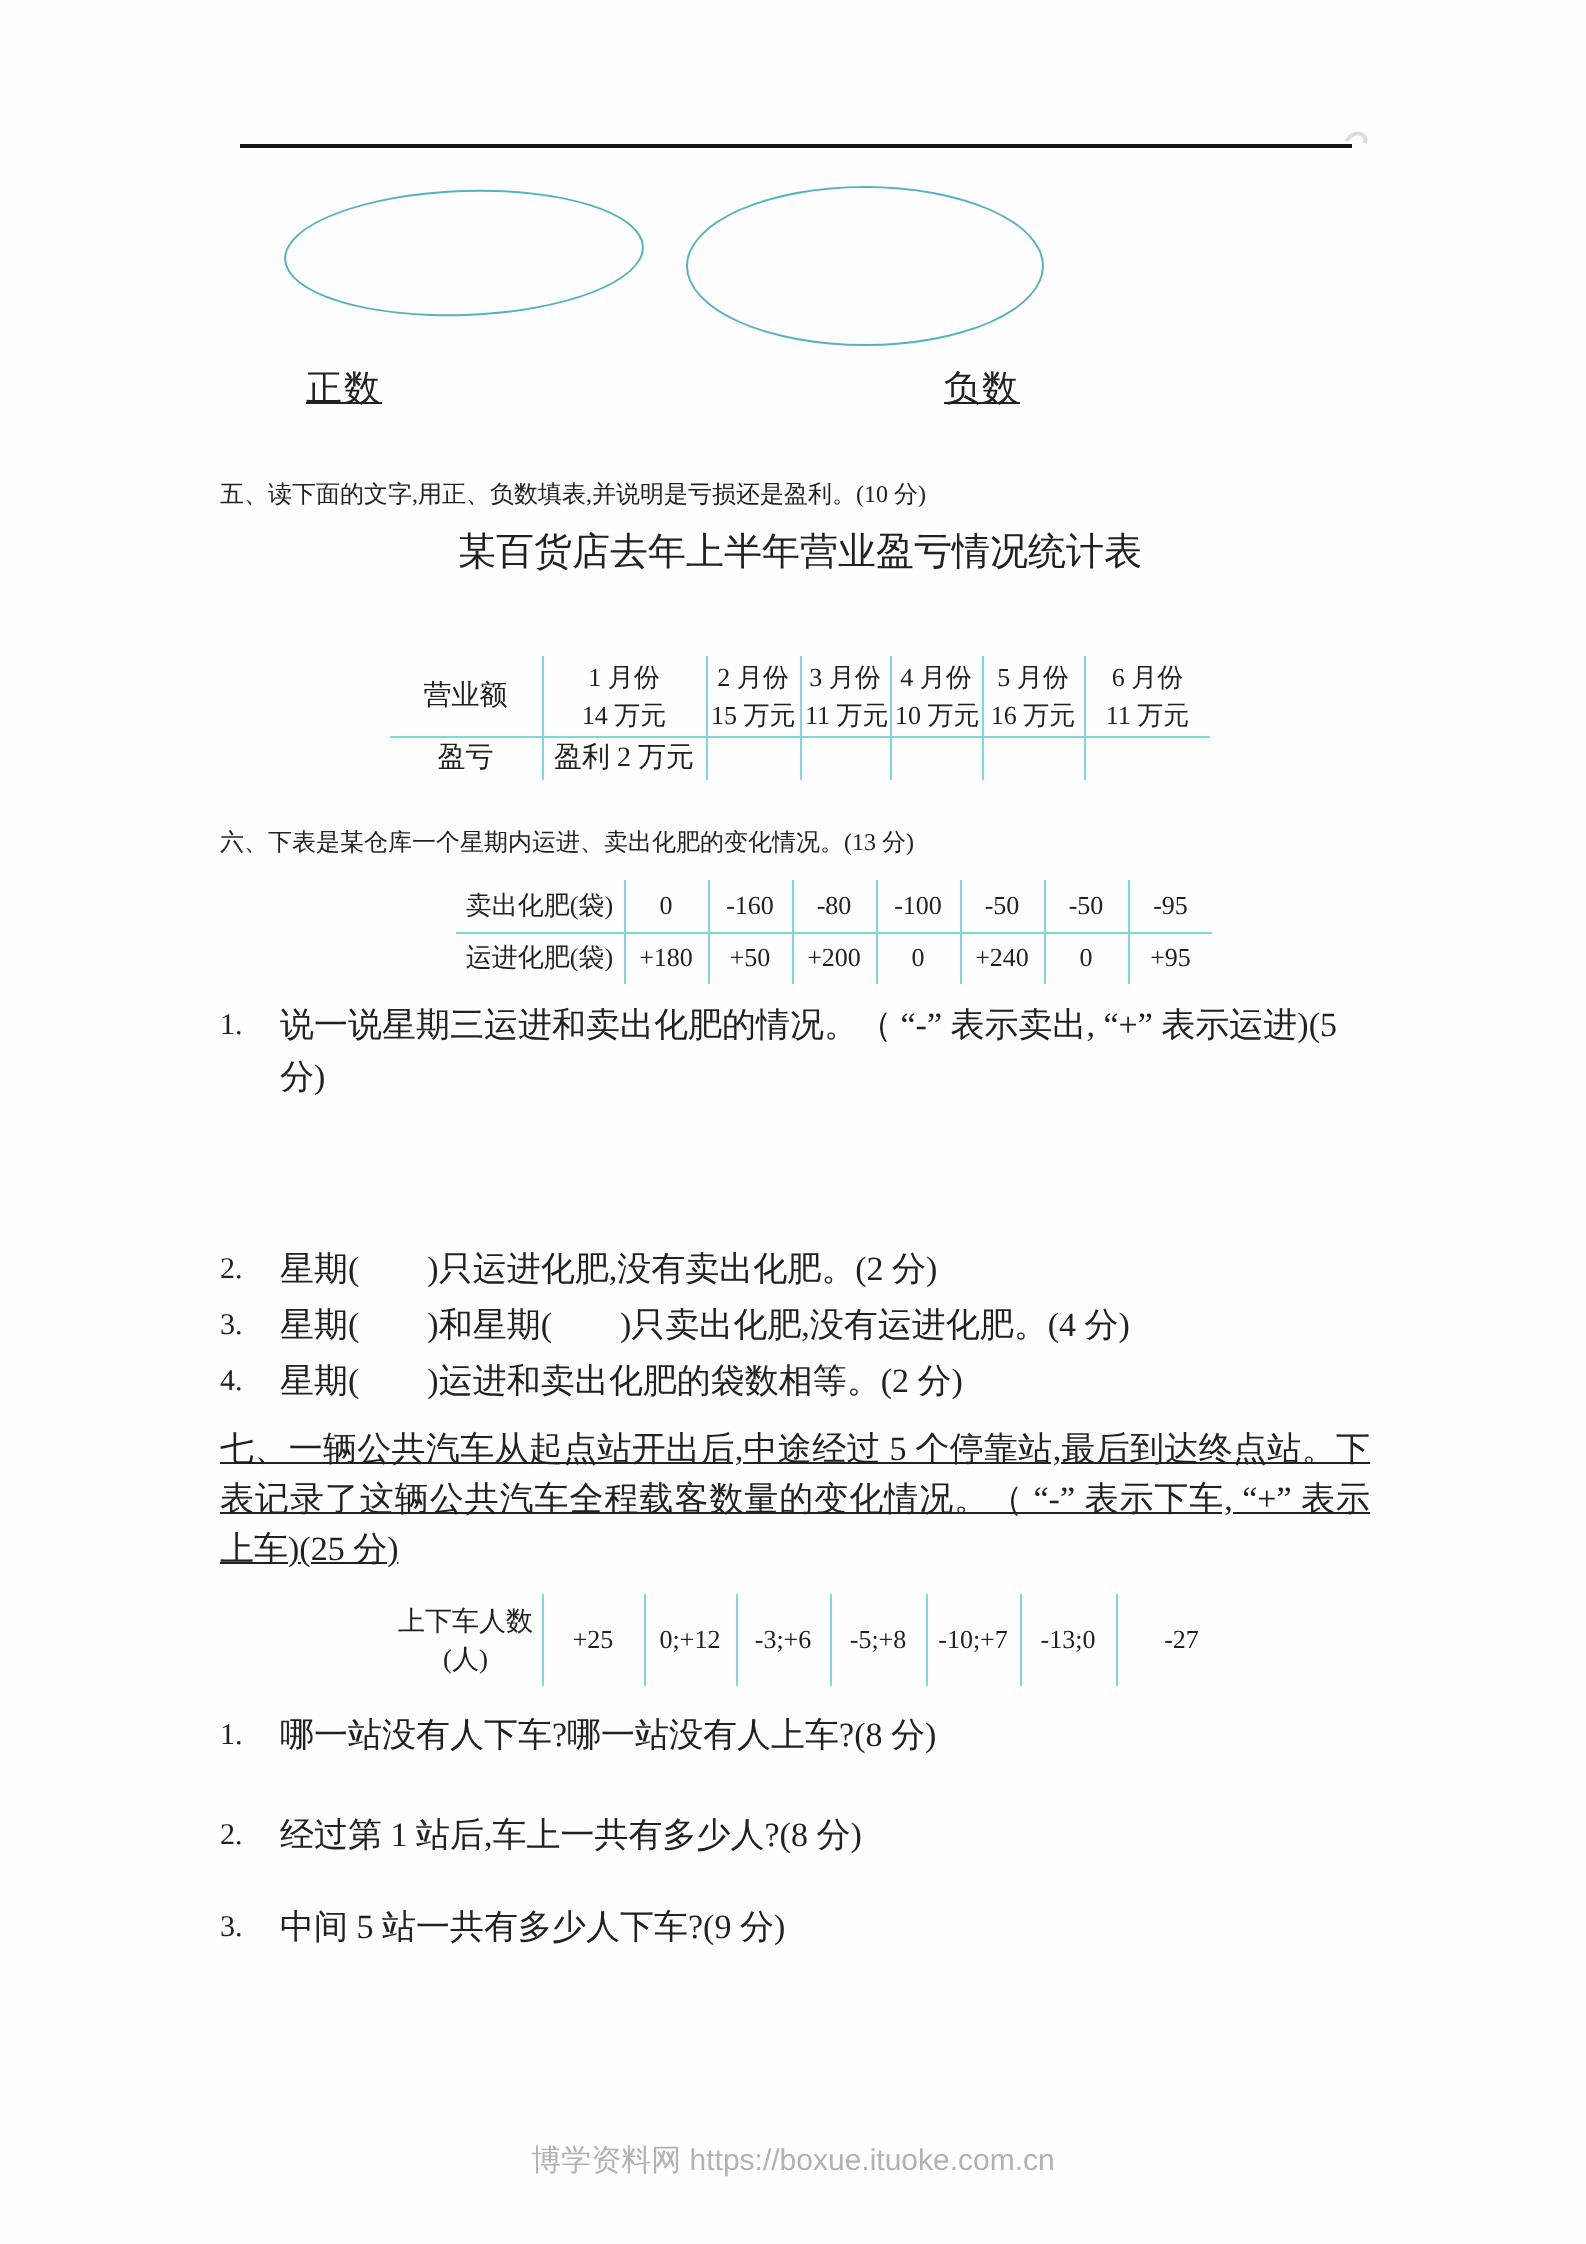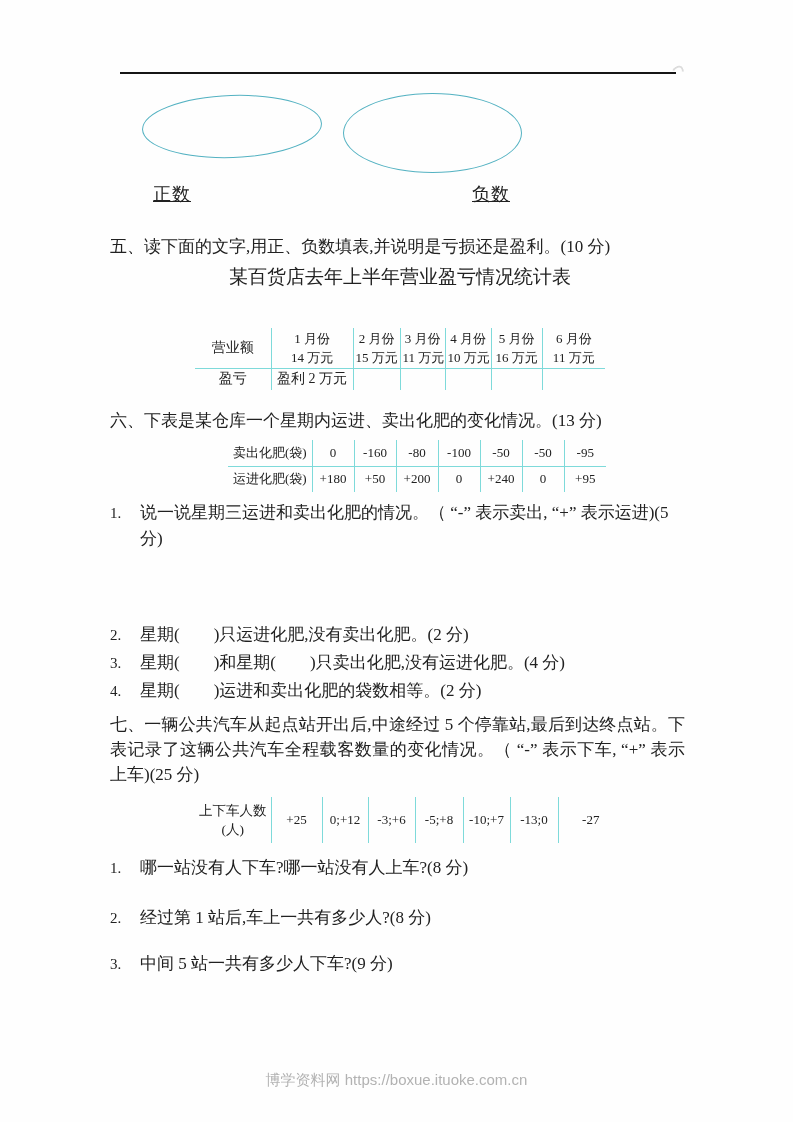--- a/index.html
+++ b/index.html
@@ -28,23 +28,23 @@
   }
   
   .sort-area{position:relative;height:142px;}
   .ellipse{position:absolute;border:1px solid var(--ellipse);border-radius:50%;background:transparent;}
   .e1{left:32px;top:21px;width:180px;height:63px;transform:rotate(-2deg);}
   .e2{left:233px;top:19px;width:179px;height:80px;}
   .elabel{position:absolute;top:108px;font-size:18px;letter-spacing:1px;text-decoration:underline;}
   .l1{left:43px;}
   .l2{left:322px;margin-left:40px;}
   
-  .heading{font-size:17px;line-height:26px;margin-top:18px;}
+  .heading{font-size:12px;line-height:26px;margin-top:18px;}
   .para{font-size:17px;line-height:33px;margin-top:5px;text-indent:2em;text-align:justify;}
-  .q7-heading{font-size:17px;line-height:25px;margin-top:8px;text-align:justify;}
+  .q7-heading{font-size:17px;line-height:25px;margin-top:8px;text-align:justify;text-decoration:underline;}
   
   table{border-collapse:collapse;table-layout:fixed;}
   td{border:0;text-align:center;vertical-align:middle;font-size:14px;color:var(--text);padding:0 2px;overflow:hidden;white-space:nowrap;}
   td + td{border-left:1px solid var(--line);}
   tr.hline td{border-bottom:1px solid var(--line);}
   
   .t1-wrap{margin-top:8px;margin-left:85px;width:410px;}
   .t1-title{text-align:center;font-size:19px;line-height:18px;margin-bottom:1px;}
   .t1{width:410px;margin-top:42px;}
   .t1 .r1 td{height:40px;}

